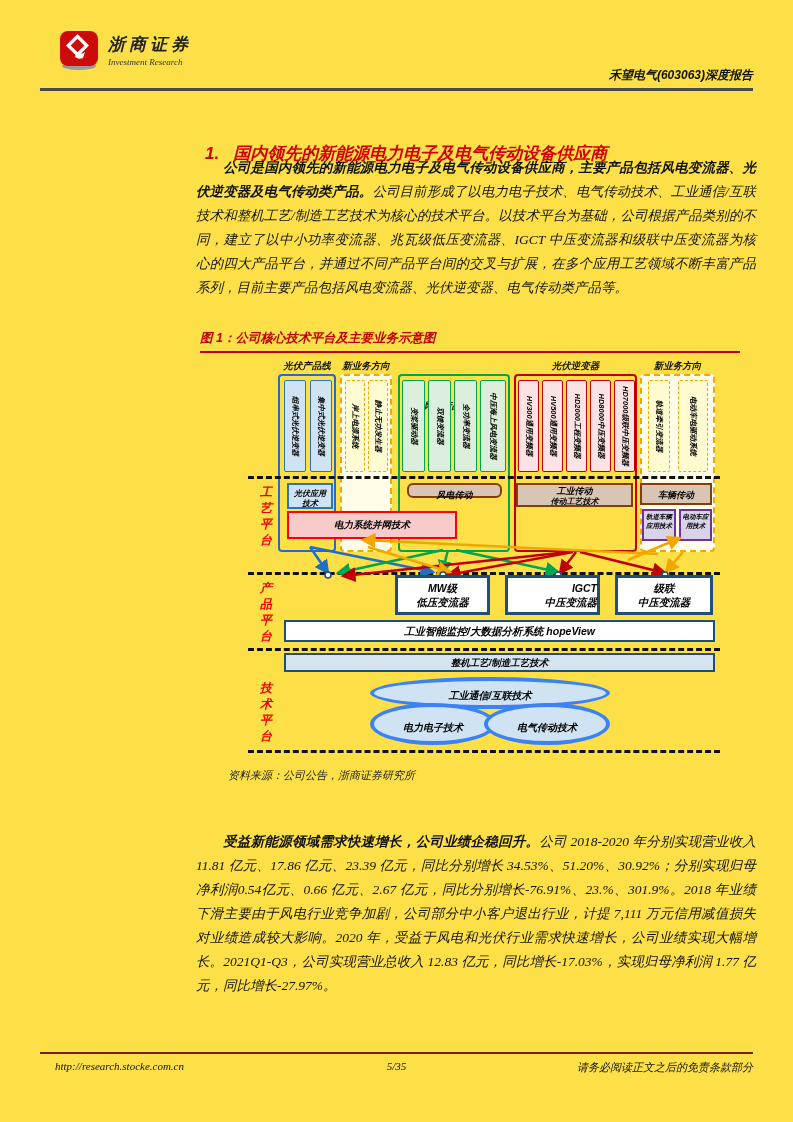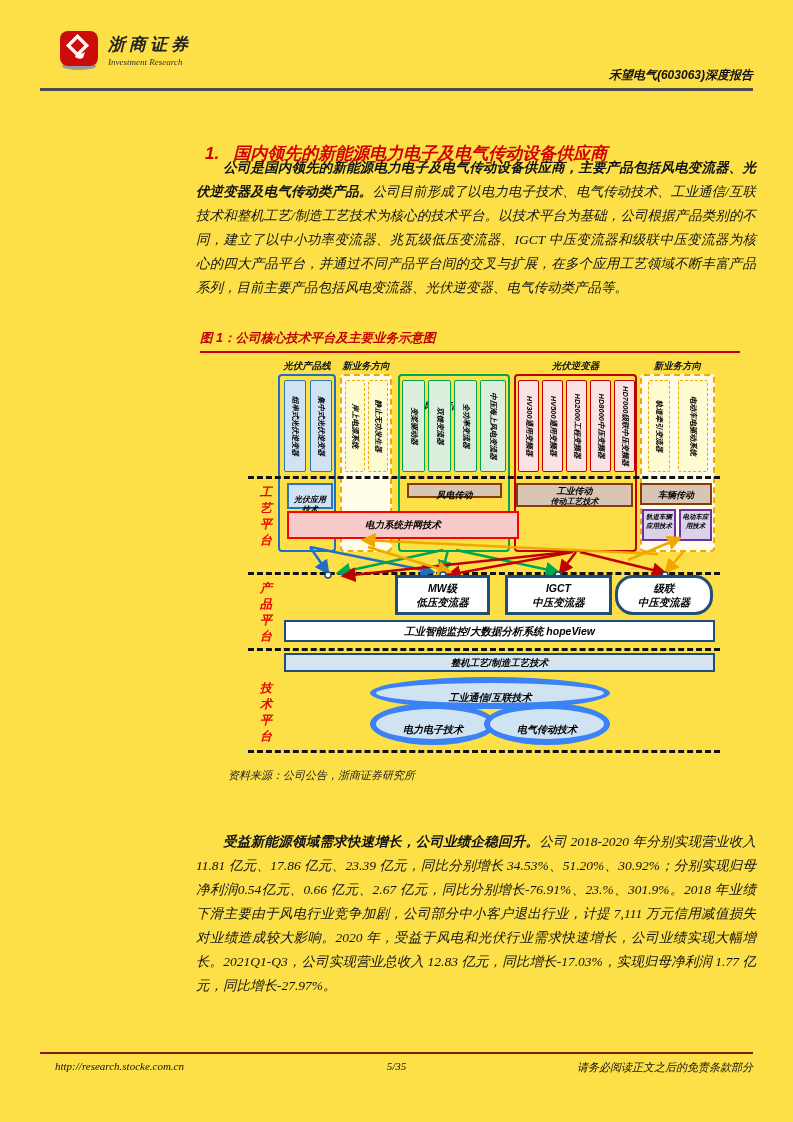--- a/index.html
+++ b/index.html
@@ -55,34 +55,34 @@
   .vb-yellow{background:#fffbd0;border:1.5px dashed #f0a800;}
   .vb-green{background:#dcefdc;border:1.5px solid #00a550;}
   .vb-red{background:#fbe3e3;border:1.5px solid #c00000;}
 
   .dash-h{position:absolute;left:20px;width:472px;height:0;border-top:3.5px dashed #111;}
 
   .band-label{position:absolute;left:31px;width:14px;color:#e80000;font-weight:bold;
               font-size:12px;line-height:16px;text-align:center;}
 
   .app-box{position:absolute;font-weight:bold;color:#000;text-align:center;}
-  .ab-blue{background:#cfe3f5;border:2px solid #2e75b6;font-size:8px;line-height:1.3;padding-top:10px;}
+  .ab-blue{background:#cfe3f5;border:2px solid #2e75b6;font-size:8px;line-height:1.3;padding-top:4px;}
   .ab-brown{background:#d8c5b4;border:2px solid #843c0c;font-size:9px;}
   .ab-brown .l2{font-size:8px;font-weight:bold;}
   .ab-pink{background:#f8caca;border:2px solid #ff0000;font-size:9.5px;line-height:24px;}
   .ab-purple{background:#d9d2e9;border:2px solid #7030a0;font-size:6.5px;line-height:1.35;padding:2px 1px;}
 
   .navy-box{position:absolute;top:223px;height:40px;background:#fff;border:3px solid #1f4e79;
             text-align:center;font-weight:bold;font-size:10.5px;line-height:1.35;padding-top:3px;color:#000;}
   .wide-bar{position:absolute;left:56px;width:431px;background:#fff;border:2.5px solid #1f4e79;
             text-align:center;font-weight:bold;color:#000;}
   .hopeview{top:268px;height:22px;font-size:10.5px;line-height:18px;}
   .assembly{top:301px;height:19px;font-size:9.5px;line-height:15px;background:#d6e4f0;}
 
-  .ellipse{position:absolute;border-radius:50%;background:#cfe3f2;border:6px solid #3b82f6;
+  .ellipse{position:absolute;border-radius:50%;background:#cfe3f2;border:4px solid #3b82f6;
            text-align:center;font-weight:bold;color:#000;}
   .el-top{left:142px;top:325px;width:240px;height:32px;font-size:10px;line-height:30px;}
   .el-l{left:142px;top:351px;width:126px;height:42px;font-size:10px;line-height:42px;}
   .el-r{left:256px;top:351px;width:126px;height:42px;font-size:10px;line-height:42px;}
 
   .arrows{position:absolute;left:0;top:150px;}
 
   
   .footer-rule{position:absolute;left:40px;top:1052px;width:713px;height:0;border-top:2px solid #7f1d1d;}
   .footer{position:absolute;left:40px;top:1060px;width:713px;font-size:11px;color:#111;}
@@ -186,27 +186,27 @@
     <div class="dash-h" style="top:398px;"></div>
 
     <div class="band-label" style="top:132px;">工艺平台</div>
     <div class="band-label" style="top:228px;">产品平台</div>
     <div class="band-label" style="top:328px;">技术平台</div>
 
     <div class="app-box ab-blue" style="left:59px;top:131px;width:46px;height:26px;">
       <div>光伏应用</div>
       <div>技术</div>
     </div>
-    <div class="app-box ab-brown" style="left:179px;top:131px;width:95px;height:15px;line-height:20px;">风电传动</div>
+    <div class="app-box ab-brown" style="left:179px;top:131px;width:95px;height:15px;line-height:20px;border-radius:6px;">风电传动</div>
     <div class="app-box ab-brown" style="left:288px;top:131px;width:117px;height:24px;line-height:1.2;padding-top:1px;">
       <div>工业传动</div>
       <div class="l2">传动工艺技术</div>
     </div>
     <div class="app-box ab-brown" style="left:412px;top:131px;width:72px;height:22px;line-height:20px;">车辆传动</div>
-    <div class="app-box ab-pink" style="left:59px;top:159px;width:232px;height:28px;">电力系统并网技术</div>
+    <div class="app-box ab-pink" style="left:59px;top:159px;width:170px;height:28px;">电力系统并网技术</div>
     <div class="app-box ab-purple" style="left:414px;top:157px;width:34px;height:32px;">轨道车辆应用技术</div>
     <div class="app-box ab-purple" style="left:451px;top:157px;width:33px;height:32px;">电动车应用技术</div>
 
     <svg class="arrows" width="500" height="130" viewBox="0 0 500 130">
       <defs>
         <marker id="mB" markerWidth="7" markerHeight="7" refX="5" refY="3" orient="auto">
             <path d="M0,0 L6,3 L0,6 Z" fill="#1f6fc5"></path>
           </marker>
         <marker id="mG" markerWidth="7" markerHeight="7" refX="5" refY="3" orient="auto">
             <path d="M0,0 L6,3 L0,6 Z" fill="#00a550"></path>
@@ -234,25 +234,25 @@
       <circle cx="100" cy="73" r="3" fill="#fff" stroke="#1f4e79" stroke-width="1.5"></circle>
       <circle cx="215" cy="73" r="3" fill="#fff" stroke="#1f4e79" stroke-width="1.5"></circle>
       <circle cx="330" cy="73" r="3" fill="#fff" stroke="#1f4e79" stroke-width="1.5"></circle>
       <circle cx="437" cy="73" r="3" fill="#fff" stroke="#1f4e79" stroke-width="1.5"></circle>
     </svg>
 
     <div class="navy-box" style="left:167px;width:95px;">
       <div>MW级</div>
       <div>低压变流器</div>
     </div>
-    <div class="navy-box" style="left:277px;width:107px;">
+    <div class="navy-box" style="left:277px;width:95px;text-align:right;">
       <div>IGCT</div>
       <div>中压变流器</div>
     </div>
-    <div class="navy-box" style="left:387px;width:98px;border-radius:18px;">
+    <div class="navy-box" style="left:387px;width:98px;">
       <div>级联</div>
       <div>中压变流器</div>
     </div>
     <div class="wide-bar hopeview">工业智能监控/大数据分析系统 hopeView</div>
 
     <div class="wide-bar assembly">整机工艺/制造工艺技术</div>
 
     <div class="ellipse el-top">工业通信/互联技术</div>
     <div class="ellipse el-l">电力电子技术</div>
     <div class="ellipse el-r">电气传动技术</div>

